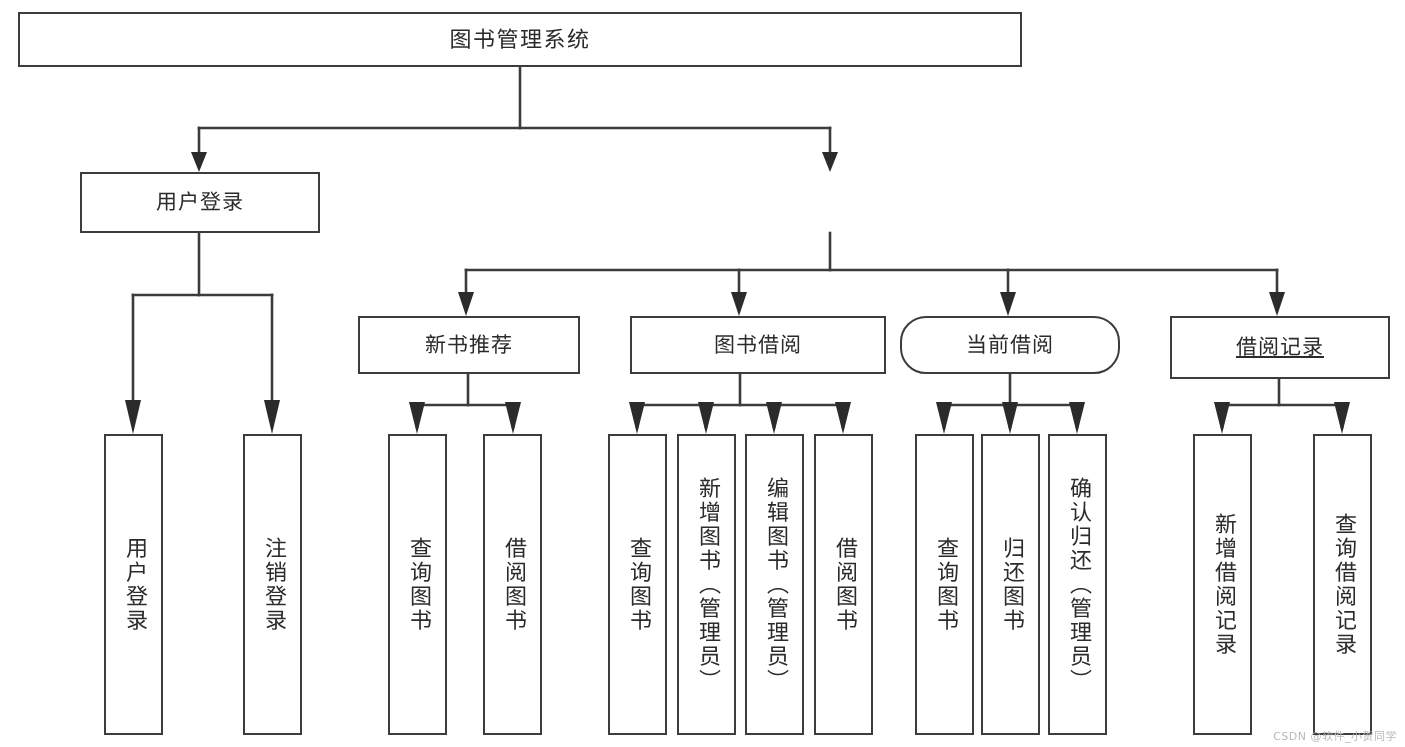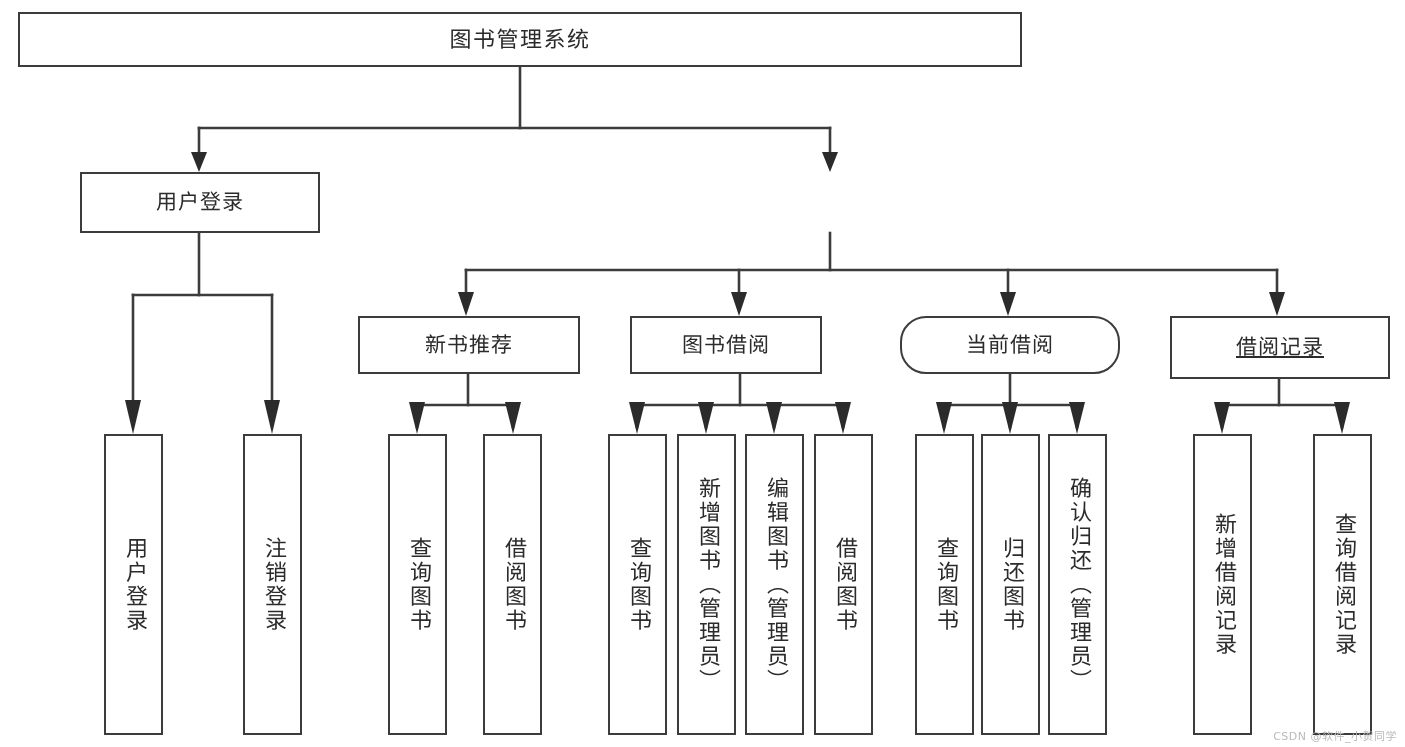--- a/index.html
+++ b/index.html
@@ -166,21 +166,21 @@
     <span class="label">图书管理系统</span>
   </div>
 
   <div class="node horiz" style="left:80px; top:172px; width:240px; height:61px;">
     <span class="label">用户登录</span>
   </div>
 
   <div class="node horiz" style="left:358px; top:316px; width:222px; height:58px;">
     <span class="label">新书推荐</span>
   </div>
-  <div class="node horiz" style="left:630px; top:316px; width:192px; height:58px;">
+  <div class="node horiz" style="left:630px; top:316px; width:256px; height:58px;">
     <span class="label">图书借阅</span>
   </div>
   <div class="node horiz" style="left:900px; top:316px; width:220px; height:58px;border-radius:26px;">
     <span class="label">当前借阅</span>
   </div>
   <div class="node horiz" style="left:1170px; top:316px; width:220px; height:63px;text-decoration:underline;">
     <span class="label">借阅记录</span>
   </div>
 
   <div class="node vert" style="left:104px; top:434px; width:59px; height:301px;">

